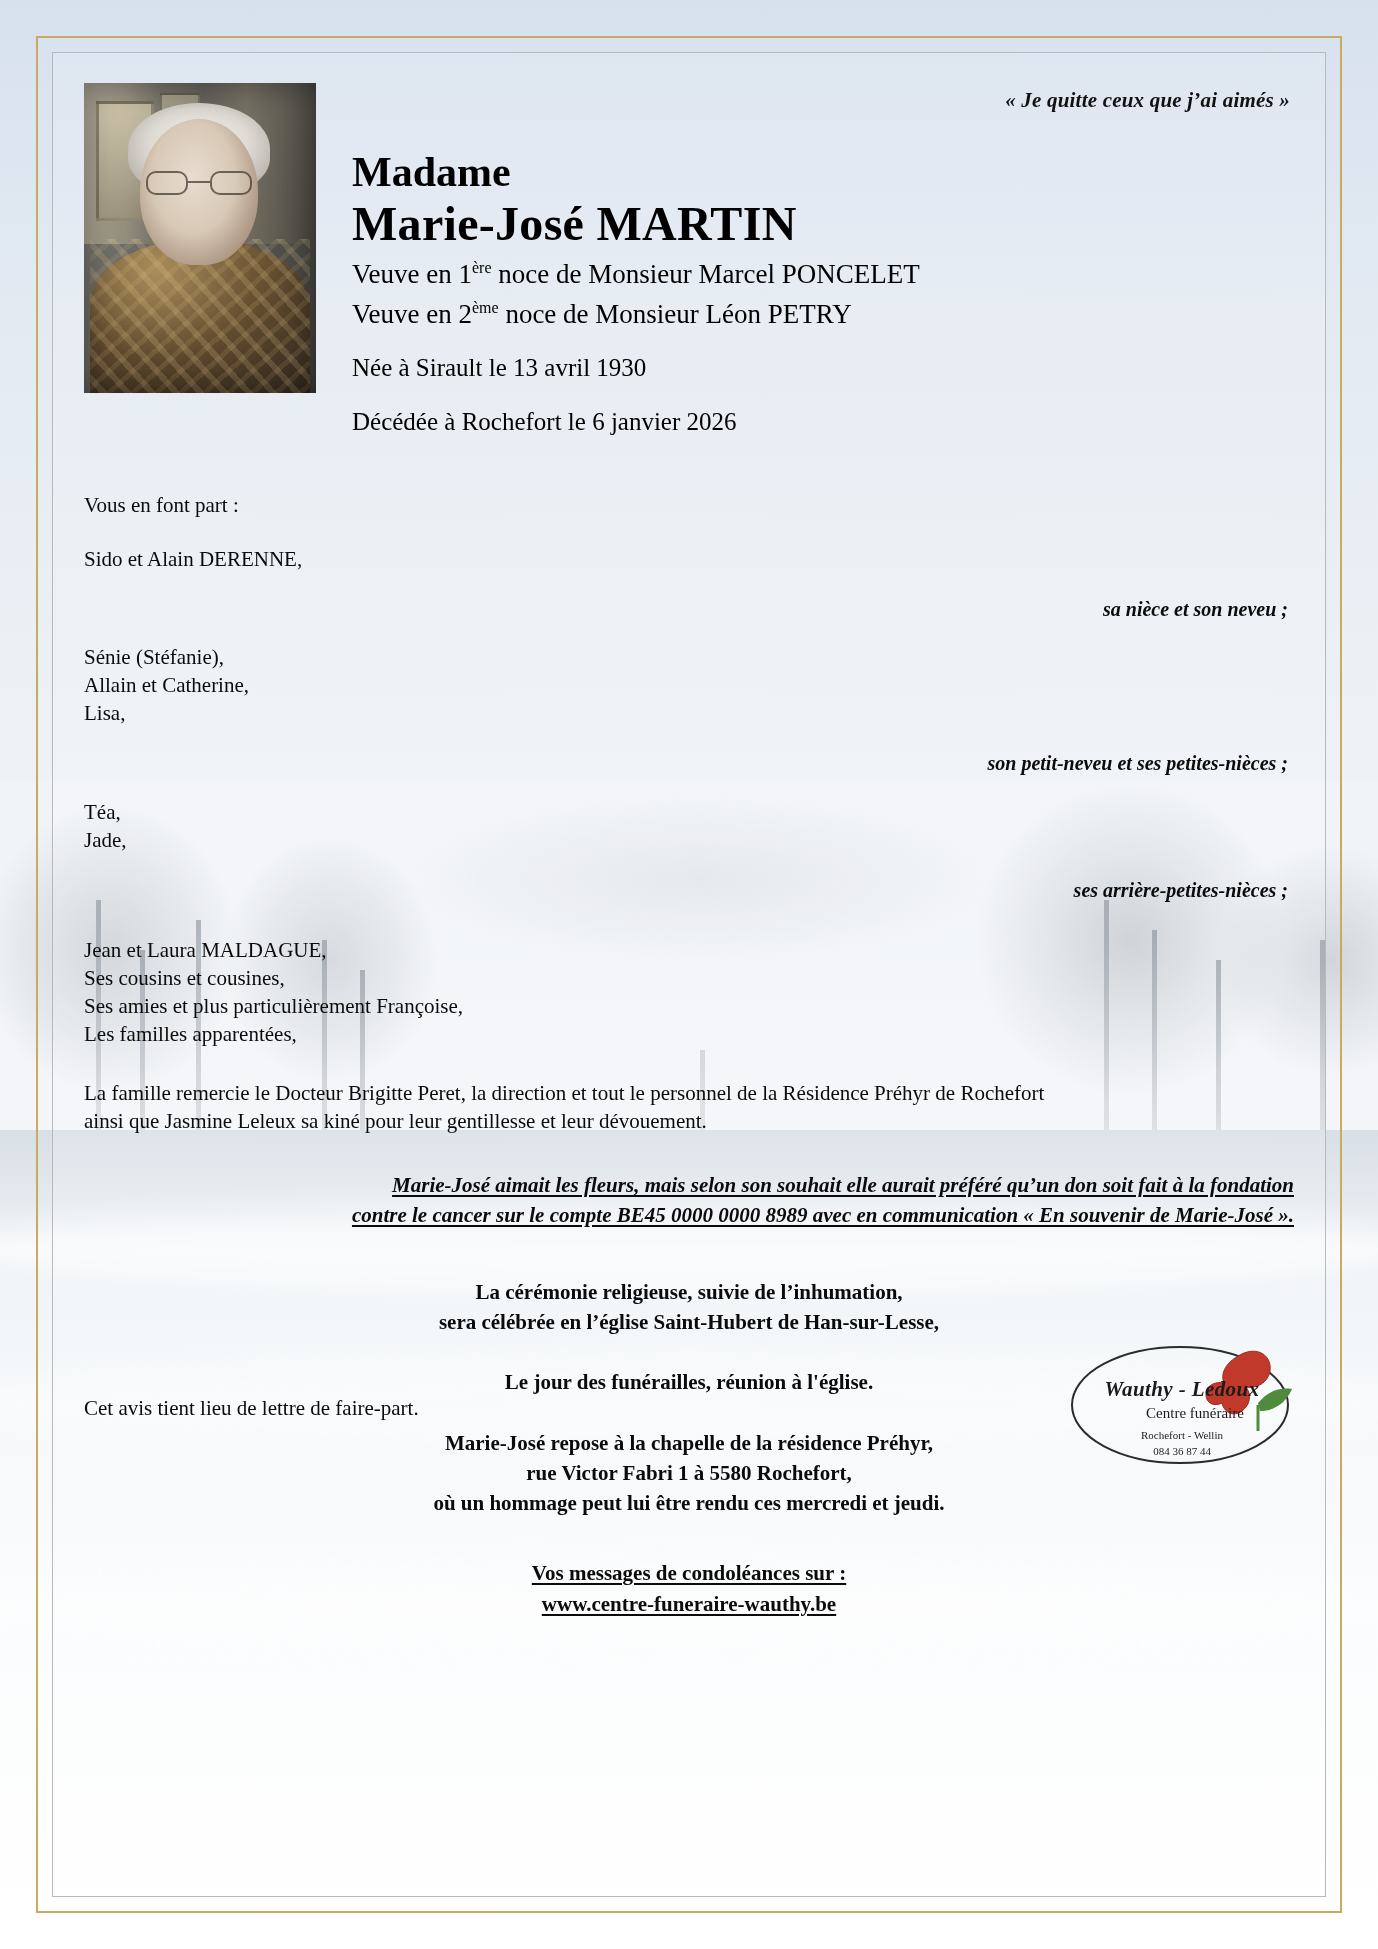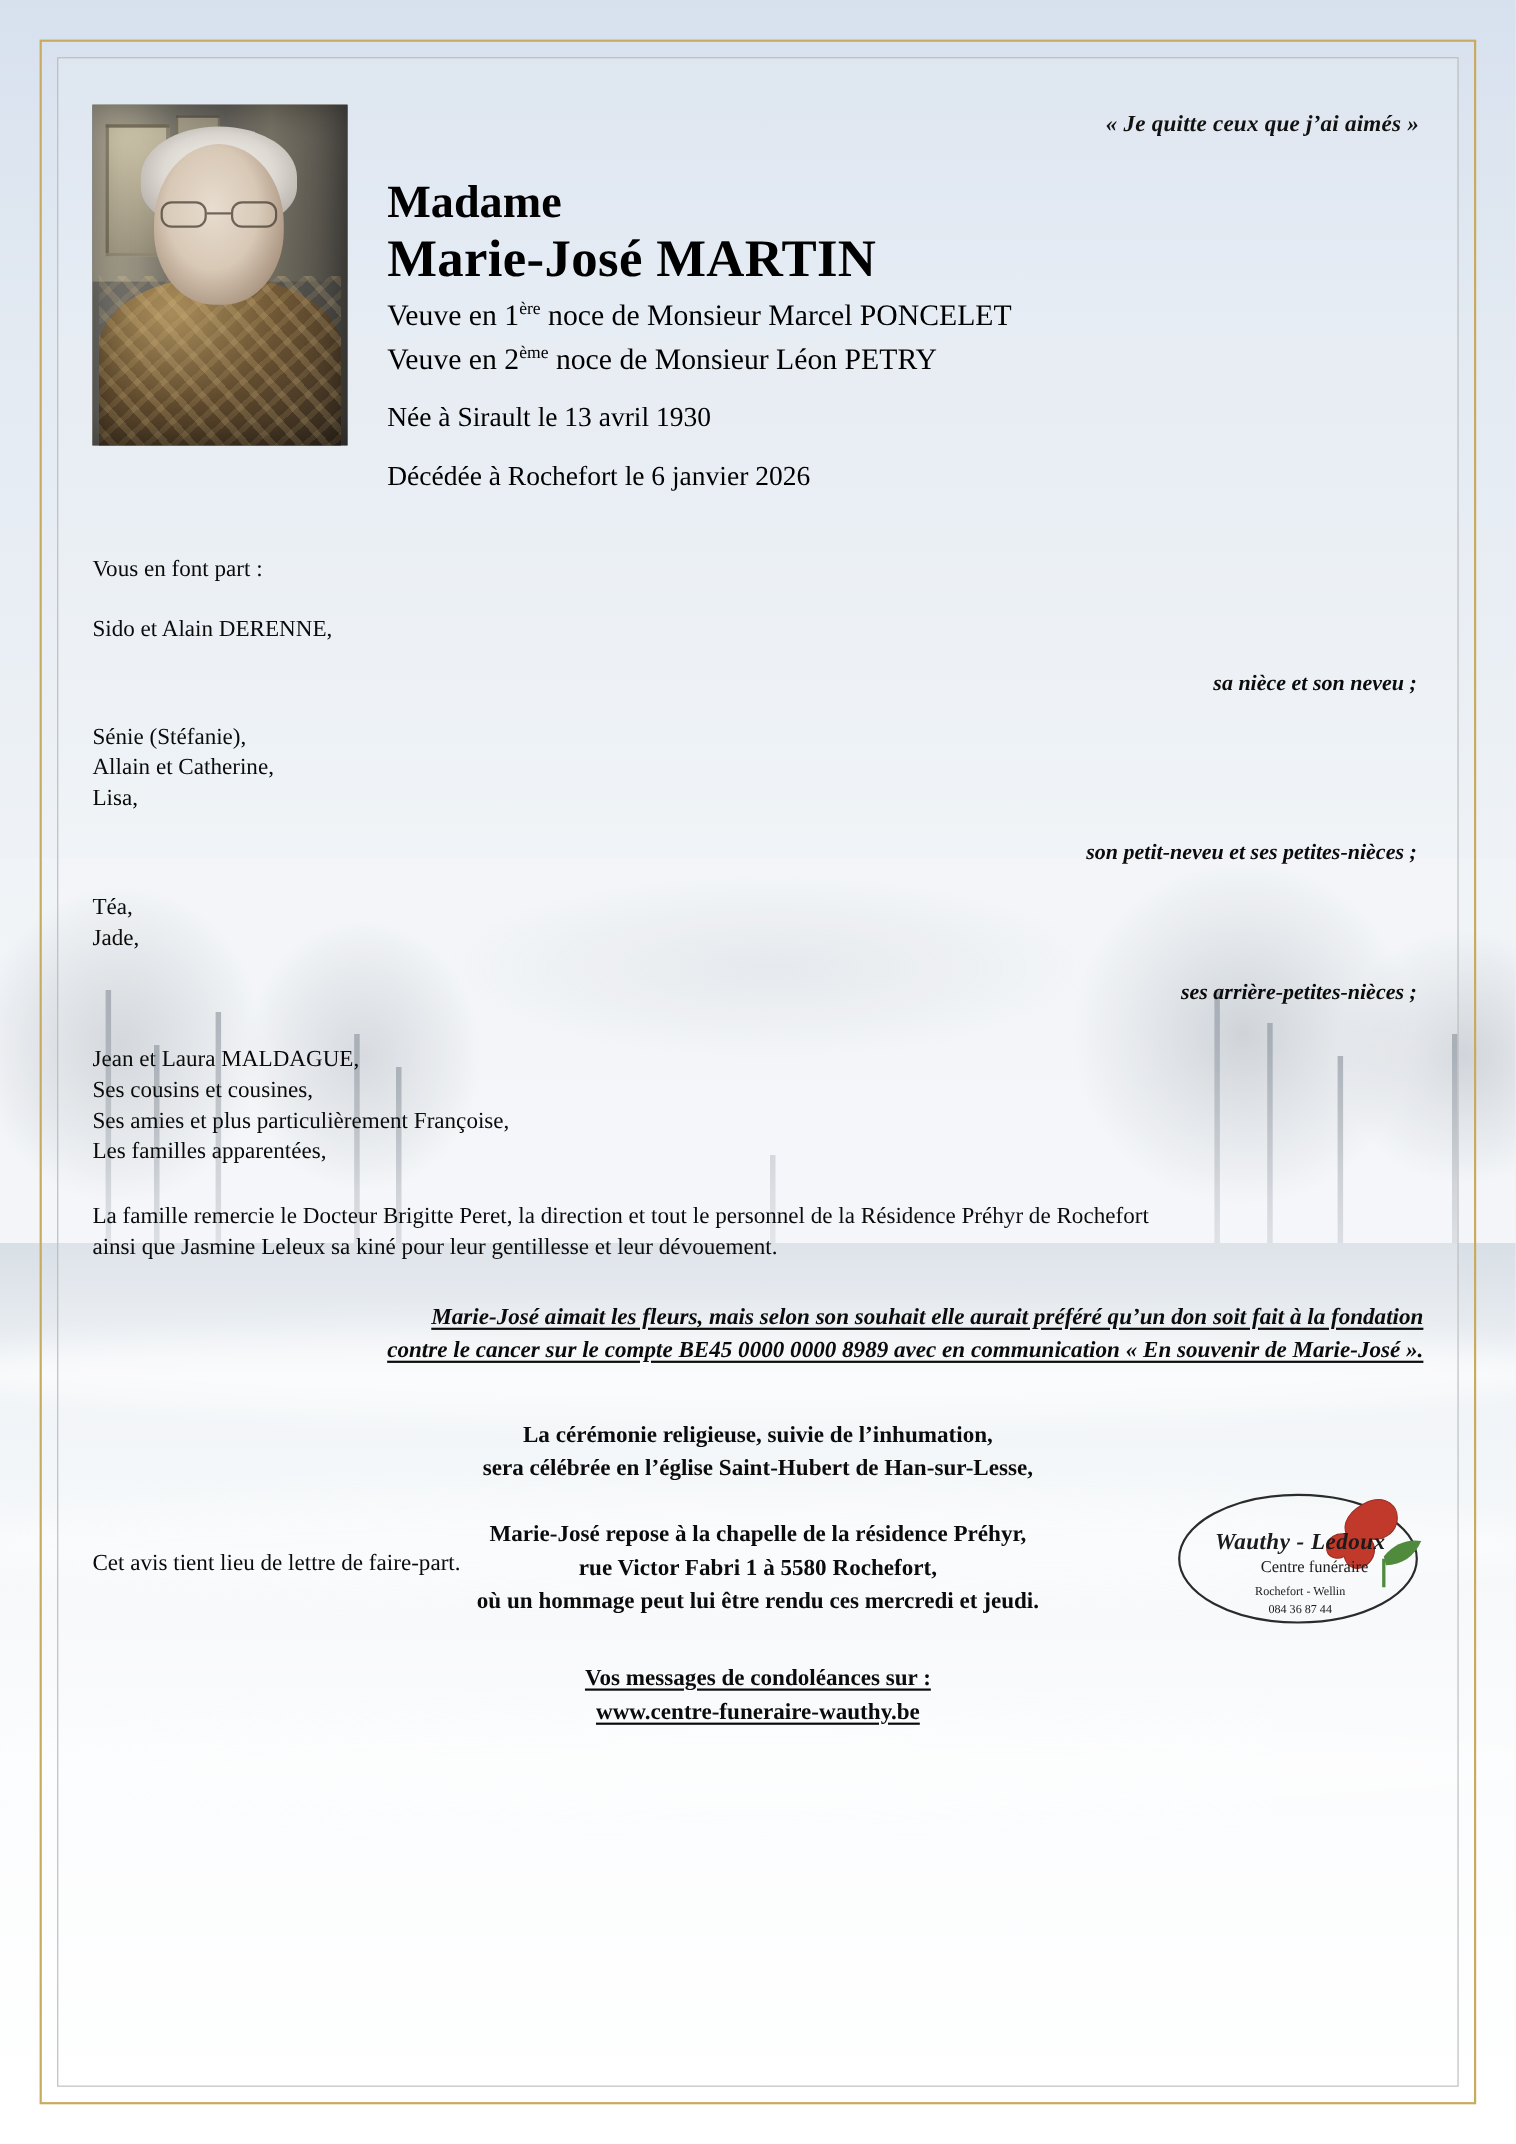--- a/index.html
+++ b/index.html
@@ -106,21 +106,21 @@
     width: 1274px;
     height: 1845px;
     border: 1px solid #b9b9b9;
     box-sizing: border-box;
     background: rgba(255,255,255,0.14);
   }
 
   .content {
     position: absolute;
     left: 52px;
-    top: 64px;
+    top: 52px;
     width: 1274px;
     height: 1465px;
     box-sizing: border-box;
   }
 
   
   .quote {
     position: absolute;
     right: 36px;
     top: 36px;
@@ -472,20 +472,23 @@
         <div>Marie-José aimait les fleurs, mais selon son souhait elle aurait préféré qu’un don soit fait à la fondation</div>
         <div>contre le cancer sur le compte BE45 0000 0000 8989 avec en communication « En souvenir de Marie-José ».</div>
       </div>
 
       <div class="ceremony">
         <div class="blk">
           <div>La cérémonie religieuse, suivie de l’inhumation,</div>
           <div>sera célébrée en l’église Saint-Hubert de Han-sur-Lesse,</div>
         </div>
         <div class="blk">
+          <div>Le jour des funérailles, réunion à l'église.</div>
+        </div>
+        <div class="blk">
           <div>Marie-José repose à la chapelle de la résidence Préhyr,</div>
           <div>rue Victor Fabri 1 à 5580 Rochefort,</div>
           <div>où un hommage peut lui être rendu ces mercredi et jeudi.</div>
         </div>
       </div>
 
       <div class="condol">
         <div>Vos messages de condoléances sur :</div>
         <div>www.centre-funeraire-wauthy.be</div>
       </div>

